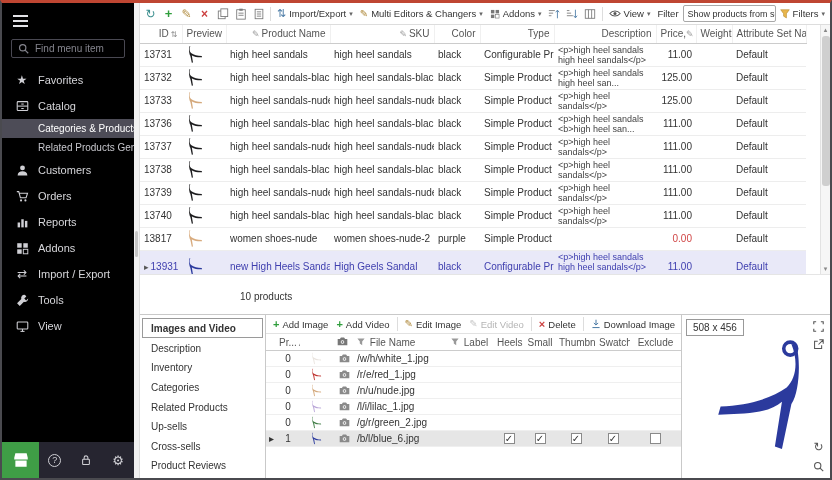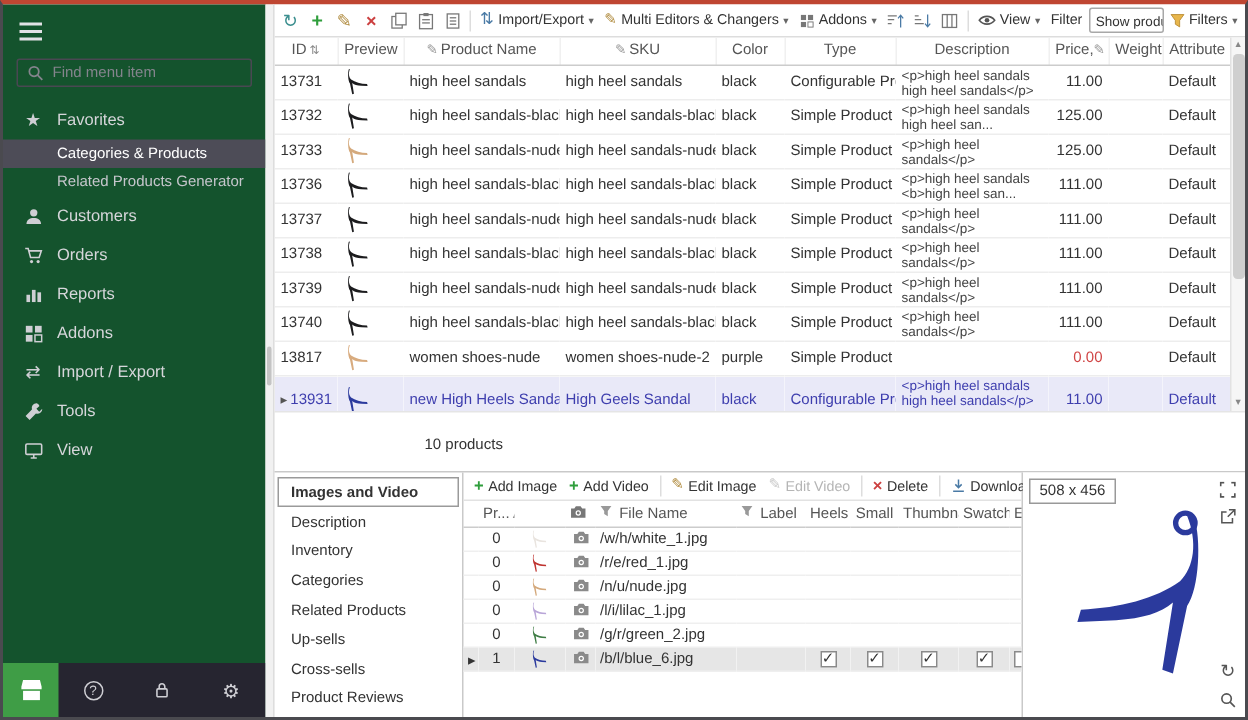--- a/index.html
+++ b/index.html
@@ -1,19 +1,19 @@
 <!DOCTYPE html>
 <html><head>
 <meta charset="utf-8">
 <style>
 *{margin:0;padding:0;box-sizing:border-box}
 html,body{width:832px;height:480px;overflow:hidden;font-family:"Liberation Sans",sans-serif;font-size:10px;color:#333;background:#888}
 .window{position:absolute;inset:0;width:832px;height:480px;background:#fff;border:2px solid #4a4a4f;border-top:3px solid #bf4632;display:flex}
 
-.sidebar{width:175px;background:#14532d;color:#d6d6da;display:flex;flex-direction:column;flex-shrink:0}
+.sidebar{width:132px;background:#000000;color:#d6d6da;display:flex;flex-direction:column;flex-shrink:0}
 .burger{padding:9px 11px 6px;cursor:pointer}
 .burger span{display:block;width:15px;height:2px;background:#e2e2e6;margin:3px 0}
 .sb-search{margin:3px 9px 9px;border:1px solid #494852;border-radius:2px;display:flex;align-items:center;gap:6px;padding:3px 6px}
 .sb-search input{background:transparent;border:0;outline:none;color:#cfcfd4;font-size:10px;width:100px;font-family:"Liberation Sans",sans-serif}
 .sb-search input::placeholder{color:#84848d}
 .sb-item{display:flex;align-items:center;gap:9px;padding:6px 13px;font-size:11px;cursor:pointer;white-space:nowrap}
 .sb-ico{width:14px;height:14px;display:inline-flex;align-items:center;justify-content:center;color:#cfcfd4;font-size:12px;flex-shrink:0}
 .sb-sub{display:flex;flex-direction:column}
 .sb-sub-item{padding:4px 10px 4px 36px;font-size:10px;color:#c6c6cc;cursor:pointer;white-space:nowrap}
 .sb-sub-item.active{background:#4d4c57;color:#fff}
@@ -38,21 +38,21 @@
 .g-del{color:#cc4141;font-weight:bold;font-size:12px}
 .g-ie{color:#4a7aa5;font-size:11px}
 .car{font-size:7px;color:#666}
 .flabel{font-size:9.5px;color:#333;padding:0 3px;flex-shrink:0}
 .fselect{display:flex;align-items:center;height:17px;border:1px solid #a8a8a8;border-radius:2px;padding:0 4px;font-size:9px;color:#333;gap:5px;cursor:pointer;background:#fff;flex-shrink:1;overflow:hidden;white-space:nowrap}
 
 .gridwrap{display:flex;height:250px;border-bottom:1px solid #e5e5e5}
 .gtablewrap{flex:1;overflow:hidden}
 table{border-collapse:collapse;table-layout:fixed}
 .gtable{width:666px}
-.gtable th{font-weight:normal;color:#555;text-align:center;padding:3px 4px;border-bottom:1px solid #ccc;border-right:1px solid #f0f0f0;height:18px;overflow:hidden;white-space:nowrap}
+.gtable th{font-weight:normal;color:#555;text-align:right;padding:3px 4px;border-bottom:1px solid #ccc;border-right:1px solid #f0f0f0;height:18px;overflow:hidden;white-space:nowrap}
 .gtable td{padding:1px 4px;border-bottom:1px solid #ededed;height:23px;overflow:hidden;white-space:nowrap;color:#333}
 .gtable td.c-desc{white-space:normal;font-size:9px;line-height:10px;color:#444}
 .gtable td.c-price,.gtable th.h-price{text-align:right}
 .gtable tr.sel td{background:#e9e9f8;color:#3e3eae}
 .gtable td.red{color:#d04545}
 .shoe{display:inline-block;width:20px;height:19px;vertical-align:middle}
 .exp{color:#555;font-size:9px;margin-right:2px}
 .pencil{color:#999;font-size:9px;margin-right:2px}
 .sortg{color:#888;font-size:8px;margin-left:2px}
 .vscroll{width:10px;background:#f6f6f6;border-left:1px solid #e2e2e2;display:flex;flex-direction:column;align-items:center;flex-shrink:0}
@@ -102,20 +102,31 @@
             <circle cx="6" cy="6" r="4" fill="none" stroke="#84848d" stroke-width="1.5"></circle>
             <line x1="9" y1="9" x2="13" y2="13" stroke="#84848d" stroke-width="1.5"></line>
           </svg>
       </span>
       <input placeholder="Find menu item" style="">
     </div>
 
     <div class="sb-item">
       <span class="sb-ico">★</span>
       <span>Favorites</span>
+    </div>
+    <div class="sb-item">
+      <span class="sb-ico">
+        <svg width="13" height="13" viewBox="0 0 16 16">
+            <rect x="1.5" y="2" width="13" height="11" rx="1" fill="none" stroke="#cfcfd4" stroke-width="1.3"></rect>
+            <line x1="1.5" y1="7.5" x2="14.5" y2="7.5" stroke="#cfcfd4" stroke-width="1.3"></line>
+            <line x1="6.5" y1="5" x2="9.5" y2="5" stroke="#cfcfd4" stroke-width="1.3"></line>
+            <line x1="6.5" y1="10.5" x2="9.5" y2="10.5" stroke="#cfcfd4" stroke-width="1.3"></line>
+          </svg>
+      </span>
+      <span>Catalog</span>
     </div>
     <div class="sb-sub">
       <div class="sb-sub-item active">Categories &amp; Products</div>
       <div class="sb-sub-item">Related Products Generator</div>
     </div>
     <div class="sb-item">
       <span class="sb-ico">
         <svg width="13" height="13" viewBox="0 0 16 16">
             <circle cx="8" cy="4.8" r="3" fill="#cfcfd4"></circle>
             <path d="M2 14c0-3.4 2.7-5 6-5s6 1.6 6 5Z" fill="#cfcfd4"></path>

